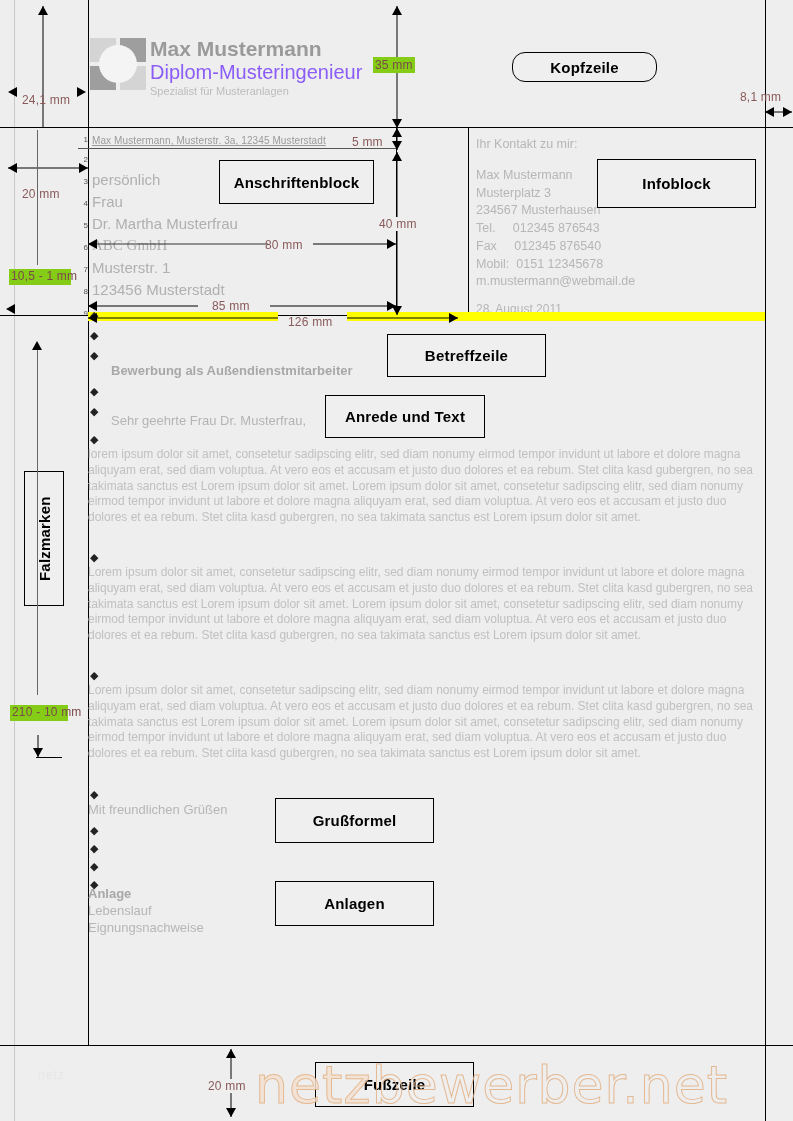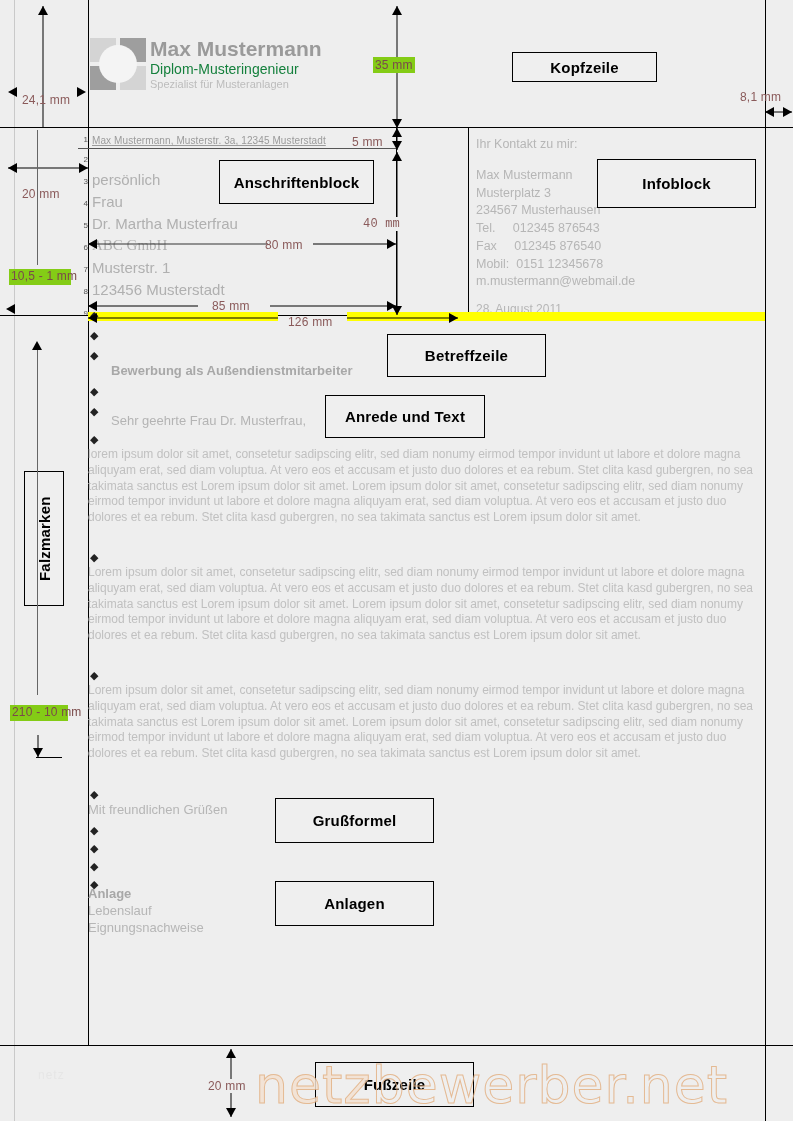--- a/index.html
+++ b/index.html
@@ -64,21 +64,21 @@
 
   
   #logo { position: absolute; left: 90px; top: 38px; width: 56px; height: 52px; }
   .logo-q { position: absolute; width: 26px; height: 24px; }
   .logo-circle {
     position: absolute; left: 9px; top: 7px; width: 38px; height: 38px;
     border-radius: 50%; background: #f4f4f4;
   }
   #brand { position: absolute; left: 150px; top: 38px; }
   #brand .nm  { font-size: 21px; font-weight: bold; color: #9a9a9a; line-height: 1.08; }
-  #brand .sub { font-size: 14px; color: #15803d; line-height: 1.18; }
+  #brand .sub { font-size: 20px; color: #8b5cf6; line-height: 1.18; }
   #brand .sub2{ font-size: 11px; color: #bcbcbc; line-height: 1.3; }
 
   
   #addr { position: absolute; left: 78px; top: 133px; width: 300px; }
   .linenum {
     position: absolute; left: 0; width: 10px;
     font-size: 8px; color: #555; text-align: right;
   }
   .addrline { position: absolute; left: 14px; font-size: 15px; color: #b0b0b0; white-space: nowrap; }
   .addrline.sender {
@@ -218,21 +218,21 @@
   <div class="closeline" style="top:802px;">Mit freundlichen Grüßen</div>
   <div class="marker" style="top:825px;">◆</div>
   <div class="marker" style="top:843px;">◆</div>
   <div class="marker" style="top:861px;">◆</div>
   <div class="marker" style="top:879px;">◆</div>
 
   <div class="closeline b" style="top:886px;">Anlage</div>
   <div class="closeline" style="top:903px;">Lebenslauf</div>
   <div class="closeline" style="top:920px;">Eignungsnachweise</div>
 
-  <div class="callout" style="left:512px; top:52px; width:145px; height:30px;">
+  <div class="callout" style="left:512px; top:52px; width:145px; height:30px;border-radius:13px;">
     <span>Kopfzeile</span>
   </div>
 
   <div class="callout" style="left:219px; top:160px; width:155px; height:44px;">
     <span>Anschriftenblock</span>
   </div>
 
   <div class="callout" style="left:597px; top:159px; width:159px; height:49px;">
     <span>Infoblock</span>
   </div>
@@ -310,21 +310,21 @@
     <div class="shaft"></div>
       <div class="ah up"></div>
       <div class="ah down"></div>
   </div>
 
   <div class="dim-v" style="left:391px; top:152px; width:12px; height:163px;">
     <div class="shaft"></div>
       <div class="ah up"></div>
       <div class="ah down"></div>
   </div>
-  <div class="dimlabel" style="left:360px; top:217px; background:#eeeeee; padding:0 3px;font-family:Liberation Mono, monospace;">40 mm</div>
+  <div class="dimlabel" style="left:376px; top:217px; background:#eeeeee; padding:0 3px;">40 mm</div>
 
   <div class="dim-h" style="left:88px; top:238px; width:180px; height:12px;">
     <div class="shaft" style="background:#333;"></div>
       <div class="ah left"></div>
   </div>
   <div class="dimlabel" style="left:265px; top:238px;">80 mm</div>
   <div class="dim-h" style="left:313px; top:238px; width:83px; height:12px;">
     <div class="shaft"></div>
       <div class="ah right"></div>
   </div>

